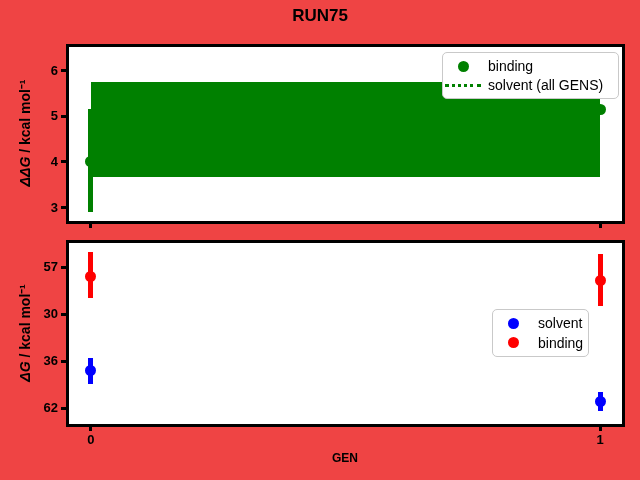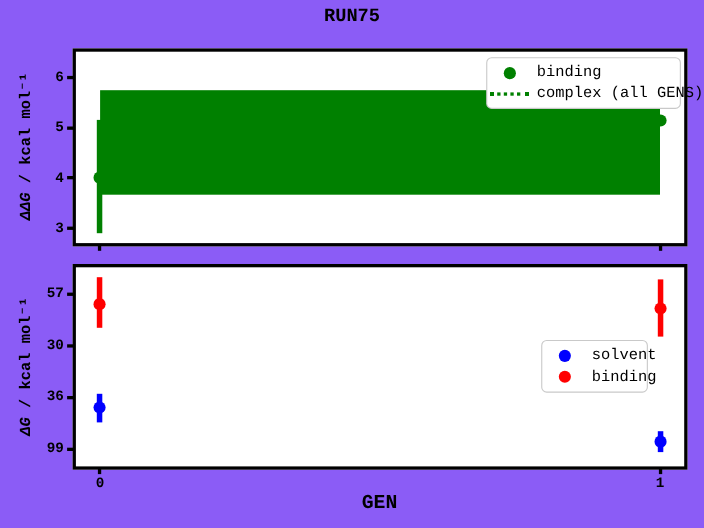--- a/index.html
+++ b/index.html
@@ -1,21 +1,21 @@
 <!DOCTYPE html>
 <html><head>
 <meta charset="utf-8">
 <style>
   html, body { margin: 0; padding: 0; background: #ffffff; }
   .figure {
     position: relative;
     width: 640px;
     height: 480px;
-    background: #8b5cf6;
-    font-family: Liberation Mono, monospace;
+    background: #ef4444;
+    font-family: Liberation Sans, sans-serif;
     overflow: hidden;
   }
   .suptitle {
     position: absolute;
     left: 320px; top: 16px;
     transform: translate(-50%, -50%);
     font-size: 17px;
     font-weight: bold;
     color: #000;
     white-space: nowrap;
@@ -51,21 +51,21 @@
     white-space: nowrap;
     font-size: 14px; font-weight: bold; color: #000;
   }
   .ylabel .var { font-style: italic; }
   #ylabel-top    { left: 24px; top: 133px; }
   #ylabel-bottom { left: 24px; top: 333px; }
   .xlabel {
     position: absolute;
     left: 345px; top: 458px;
     transform: translate(-50%, -50%);
-    font-size: 18px; font-weight: bold; color: #000;
+    font-size: 12px; font-weight: bold; color: #000;
     white-space: nowrap;
   }
   .legend {
     position: absolute;
     background: #ffffff;
     border: 1.5px solid #c9c9c9;
     border-radius: 5px;
     box-sizing: border-box;
     display: flex;
     flex-direction: column;
@@ -104,21 +104,21 @@
       <div class="ytick-label" style="left: 20px; top: 61.5875px;">6</div>
       <div class="xtick" style="left: 89.4128px; top: 221.5px; width: 3px; height: 6px;"></div>
       <div class="xtick" style="left: 598.587px; top: 221.5px; width: 3px; height: 6px;"></div>
       <div class="band" style="left: 90.9128px; top: 82.4674px; width: 509.174px; height: 94.5822px; background: rgb(0, 128, 0);"></div>
       <div class="errbar" style="left: 88.4128px; top: 109.426px; height: 102.807px; background: rgb(0, 128, 0);"></div>
       <div class="marker" style="left: 85.4128px; top: 156.471px; background: rgb(0, 128, 0);"></div>
       <div class="marker" style="left: 594.587px; top: 103.926px; background: rgb(0, 128, 0);"></div>
     </div>
   <div class="layer" id="layer-bottom">
       <div class="ytick" style="left: 60.5px; top: 406.926px; width: 6px; height: 3px;"></div>
-      <div class="ytick-label" style="left: 20px; top: 399.426px;">99</div>
+      <div class="ytick-label" style="left: 20px; top: 399.426px;">62</div>
       <div class="ytick" style="left: 60.5px; top: 359.913px; width: 6px; height: 3px;"></div>
       <div class="ytick-label" style="left: 20px; top: 352.413px;">36</div>
       <div class="ytick" style="left: 60.5px; top: 312.9px; width: 6px; height: 3px;"></div>
       <div class="ytick-label" style="left: 20px; top: 305.4px;">30</div>
       <div class="ytick" style="left: 60.5px; top: 265.887px; width: 6px; height: 3px;"></div>
       <div class="ytick-label" style="left: 20px; top: 258.387px;">57</div>
       <div class="xtick" style="left: 89.4128px; top: 424.5px; width: 3px; height: 6px;"></div>
       <div class="xtick-label" style="left: 78.9128px; top: 432px;">0</div>
       <div class="xtick" style="left: 598.587px; top: 424.5px; width: 3px; height: 6px;"></div>
       <div class="xtick-label" style="left: 588.087px; top: 432px;">1</div>
@@ -144,21 +144,21 @@
     <div class="legend-row">
       <span class="legend-swatch-box">
         <span class="legend-dot" style="background:#008000;"></span>
       </span>
       <span class="legend-label">binding</span>
     </div>
     <div class="legend-row">
       <span class="legend-swatch-box">
         <span class="legend-dotted-line"></span>
       </span>
-      <span class="legend-label">complex (all GENS)</span>
+      <span class="legend-label">solvent (all GENS)</span>
     </div>
   </div>
 
   <div class="legend" id="legend-bottom">
     <div class="legend-row">
       <span class="legend-swatch-box">
         <span class="legend-dot" style="background:#0000ff;"></span>
       </span>
       <span class="legend-label">solvent</span>
     </div>

